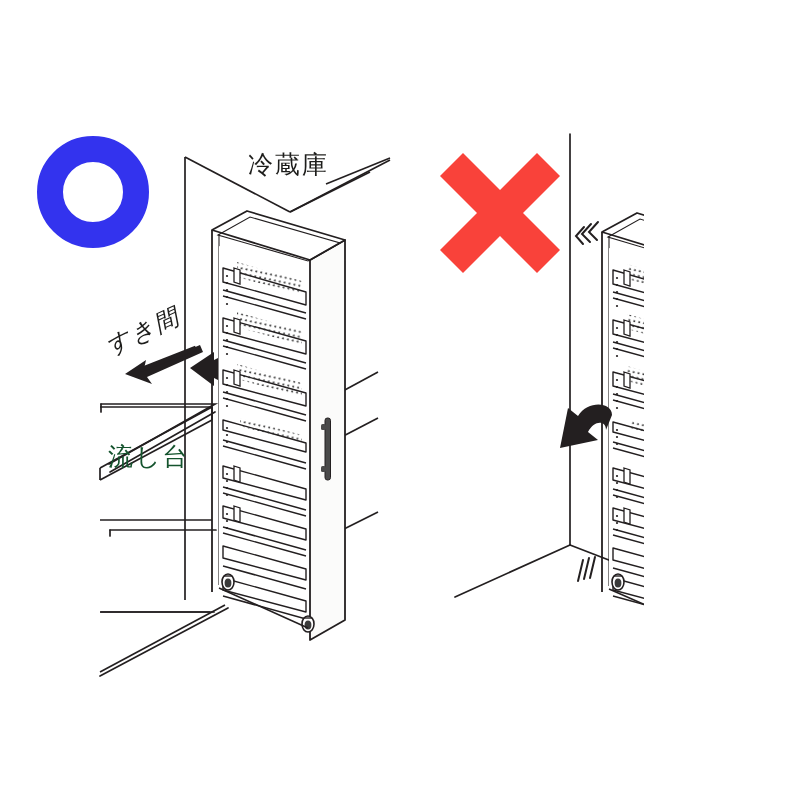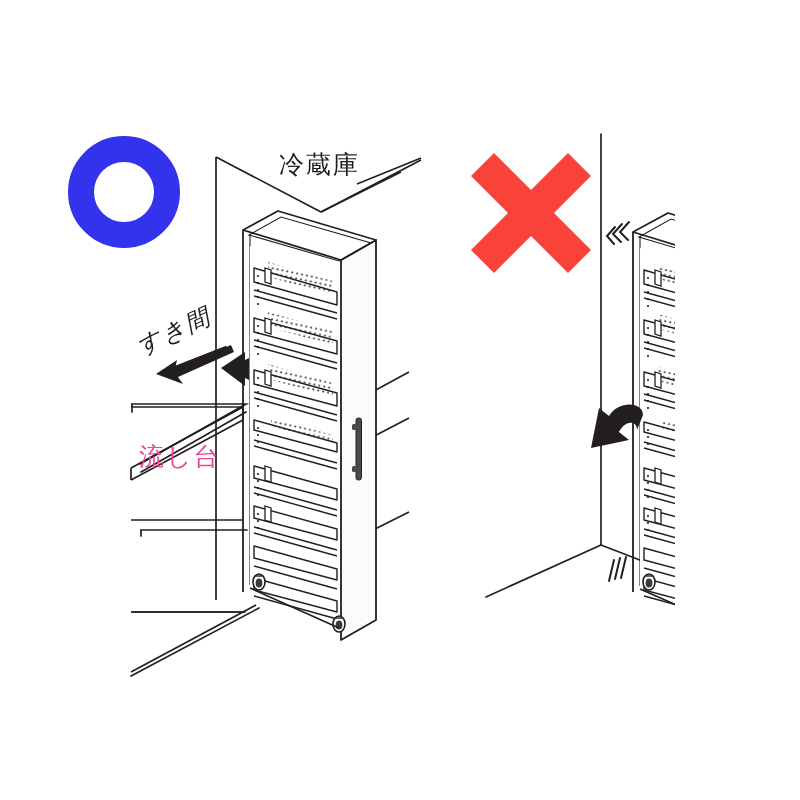--- a/index.html
+++ b/index.html
@@ -10,21 +10,20 @@
   }
   body {
     font-family: "Liberation Sans", "DejaVu Sans", sans-serif;
   }
   #canvas {
     position: relative;
     width: 644px;
     height: 800px;
     background: var(--bg, #ffffff);
     overflow: hidden;
-    margin-left: 31px;
   }
   svg.scene {
     position: absolute;
     left: 0;
     top: 0;
     width: 800px;
     height: 800px;
     display: block;
   }
   .label {
@@ -368,15 +367,15 @@
 
     <g id="ng-cross" fill="#f9423a">
       <path d="M 463 153 L 500 190 L 537 153 L 560 176 L 523 213 L 560 250 L 537 273 L 500 236 L 463 273 L 440 250 L 477 213 L 440 176 Z"></path>
     </g>
   </svg>
 
   <div class="label" id="label-fridge" style="left: 248px; top: 152px; color: rgb(29, 29, 27);">冷蔵庫</div>
 
   <div class="label" id="label-gap" style="left: 112px; top: 335px; color: rgb(29, 29, 27);">すき間</div>
 
-  <div class="label" id="label-sink" style="left: 108px; top: 444px; color: #ec4899; text-align: center;">流し台</div>
+  <div class="label" id="label-sink" style="left: 108px; top: 444px; color: #14532d; text-align: center;">流し台</div>
 
 </div>
 
 </body></html>

